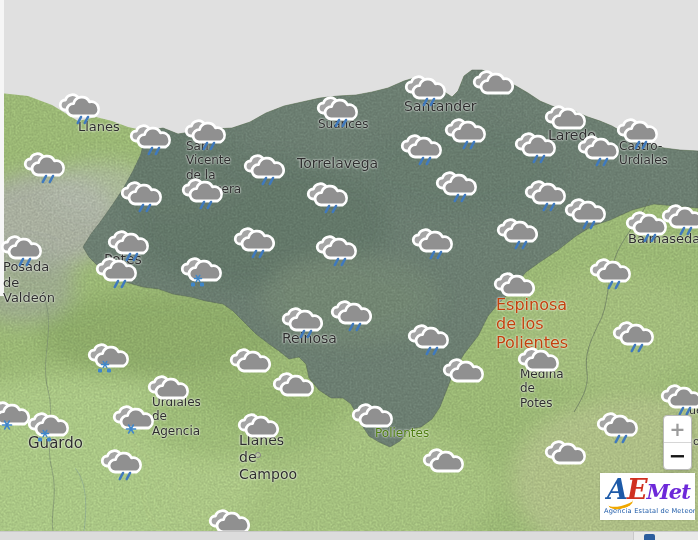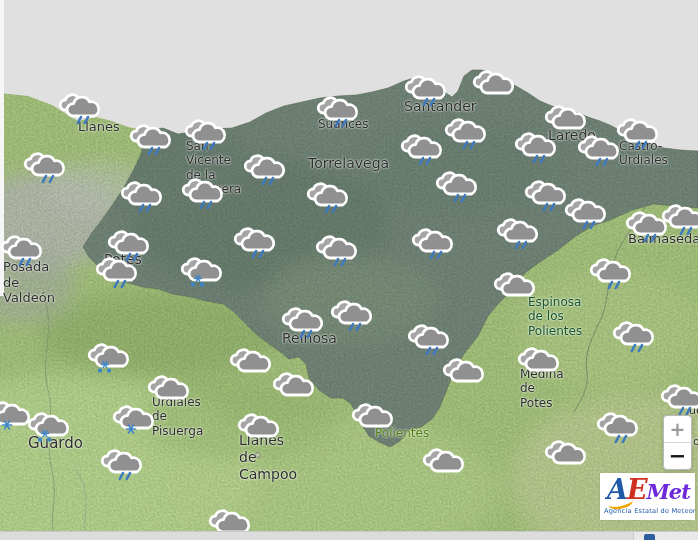--- a/index.html
+++ b/index.html
@@ -114,58 +114,58 @@
           <div>Vicente</div>
           <div>de la</div>
           <div>Barquera</div>
         </div>
         <div class="place" style="left: 318px; top: 117px; font-size: 12px; color: rgb(46, 46, 46);">
           <div>Suances</div>
         </div>
         <div class="place" style="left: 404px; top: 98px; font-size: 14px; color: rgb(46, 46, 46);">
           <div>Santander</div>
         </div>
-        <div class="place" style="left: 308px; top: 155px; font-size: 14px; color: rgb(46, 46, 46);">
+        <div class="place" style="left: 297px; top: 155px; font-size: 14px; color: rgb(46, 46, 46);">
           <div>Torrelavega</div>
         </div>
         <div class="place" style="left: 548px; top: 127px; font-size: 14px; color: rgb(46, 46, 46);">
           <div>Laredo</div>
         </div>
         <div class="place" style="left: 619px; top: 139px; font-size: 12px; color: rgb(46, 46, 46);">
           <div>Castro-</div>
           <div>Urdiales</div>
         </div>
         <div class="place" style="left: 628px; top: 231px; font-size: 13px; color: rgb(46, 46, 46);">
           <div>Balmaseda</div>
         </div>
         <div class="place" style="left: 3px; top: 259px; font-size: 13px; color: rgb(46, 46, 46);">
           <div>Posada</div>
           <div>de</div>
           <div>Valdeón</div>
         </div>
         <div class="place" style="left: 104px; top: 251px; font-size: 14px; color: rgb(46, 46, 46);">
           <div>Potes</div>
         </div>
-        <div class="place" style="left: 496px; top: 295px; font-size: 12px; color: #14532d; margin-left: 32px;">
+        <div class="place" style="left: 496px; top: 295px; font-size: 16px; color: #c2410c;">
           <div>Espinosa</div>
           <div>de los</div>
           <div>Polientes</div>
         </div>
         <div class="place" style="left: 282px; top: 330px; font-size: 14px; color: rgb(46, 46, 46);">
           <div>Reinosa</div>
         </div>
         <div class="place" style="left: 520px; top: 367px; font-size: 12px; color: rgb(46, 46, 46);">
           <div>Medina</div>
           <div>de</div>
           <div>Potes</div>
         </div>
         <div class="place" style="left: 152px; top: 395px; font-size: 12px; color: rgb(46, 46, 46);">
           <div>Urdiales</div>
           <div>de</div>
-          <div>Pisuerga</div>
+          <div>Agencia</div>
         </div>
         <div class="place" style="left: 28px; top: 434px; font-size: 15px; color: rgb(46, 46, 46);">
           <div>Guardo</div>
         </div>
         <div class="place" style="left: 239px; top: 432px; font-size: 14px; color: rgb(46, 46, 46);">
           <div>Llanes</div>
           <div>de</div>
           <div>Campoo</div>
         </div>
         <div class="place" style="left: 375px; top: 426px; font-size: 12px; color: #4d7c0f;">

